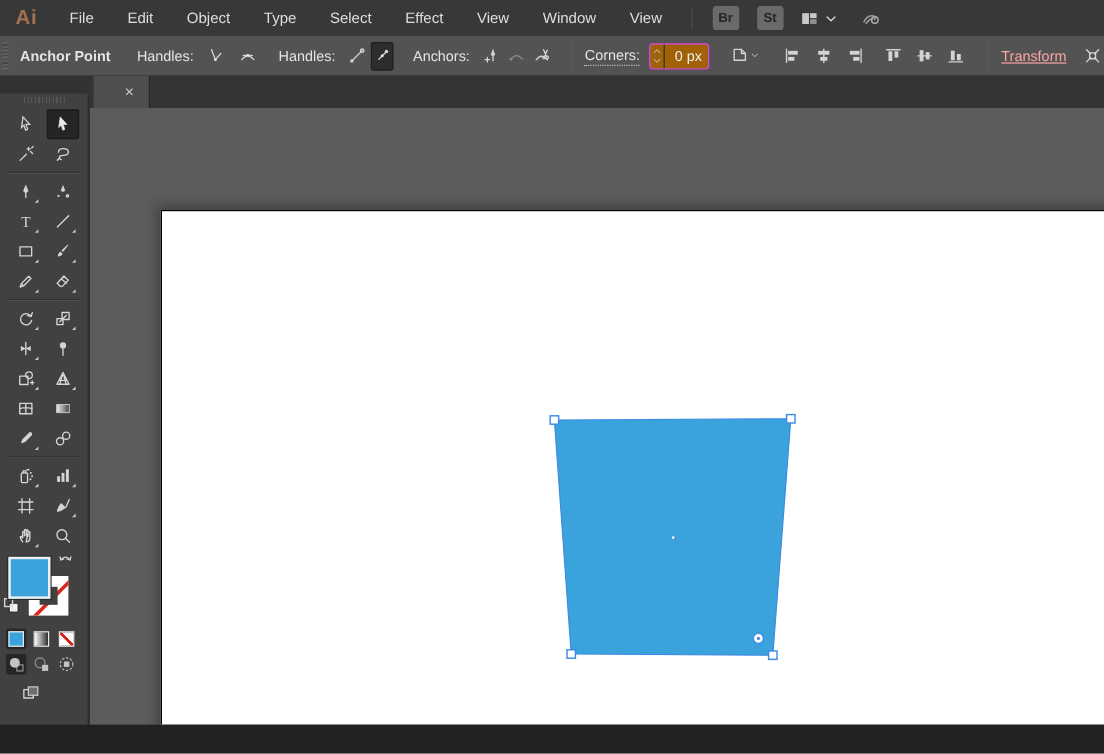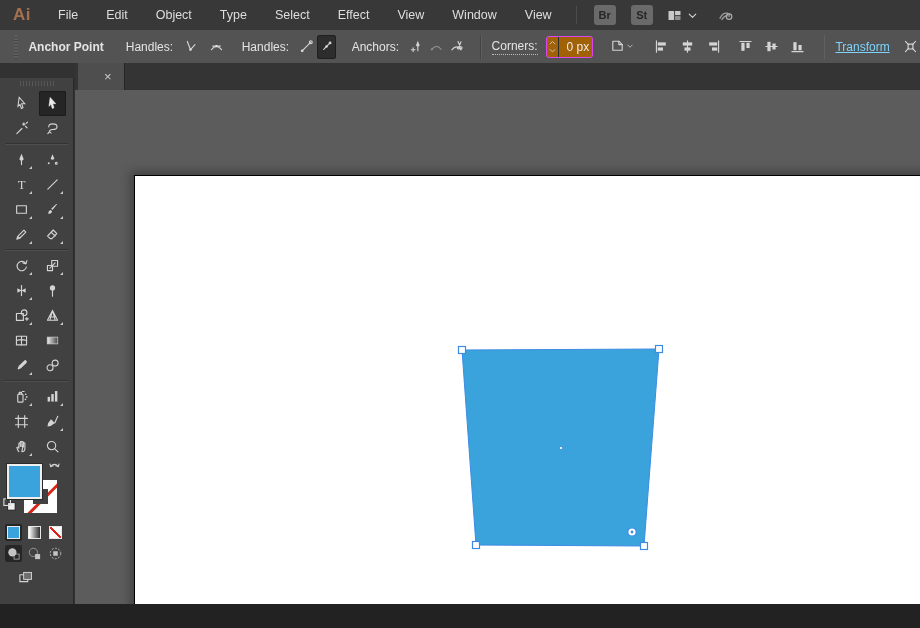--- a/index.html
+++ b/index.html
@@ -10,38 +10,38 @@
            display:flex;align-items:center;color:#dedede;font-size:12.5px;}
   .ai-logo{width:44px;text-align:center;color:#a5704f;font-weight:bold;font-size:17px;letter-spacing:.5px;}
   .menu-item{padding:0 14px;line-height:30px;cursor:default;}
   .mb-sep{width:1px;height:18px;background:#4c4c4c;margin:0 4px 0 10px;}
   .mb-btn{width:22px;height:20px;margin-left:13px;background:#6a6a6a;border:none;border-radius:3px;
           color:#262626;font-size:11px;font-weight:bold;font-family:"Liberation Sans",sans-serif;padding:0;}
   .icon-plain{display:inline-flex;align-items:center;justify-content:center;margin-left:14px;}
   .icon-plain.sm{margin-left:3px;}
   
   .controlbar{position:absolute;left:0;top:30px;right:0;height:33px;background:#535353;
-              border-bottom:1px solid #2a2a2a;display:flex;align-items:center;color:#e4e4e4;font-size:12px;padding-left:12px;}
+              border-bottom:1px solid #2a2a2a;display:flex;align-items:center;color:#e4e4e4;font-size:12px;}
   .rib{width:6px;height:24px;margin-left:2px;
        background:repeating-linear-gradient(0deg,#474747 0 1px,#5d5d5d 1px 3px);}
   .cb-label{margin-left:16px;white-space:nowrap;}
   .cb-label.bold{font-weight:bold;margin-left:10px;}
   .cb-label.dotted{border-bottom:1px dotted #bdbdbd;padding-bottom:1px;cursor:pointer;}
   .icon-btn{width:24px;height:24px;margin-left:2px;background:transparent;border:1px solid transparent;
             display:inline-flex;align-items:center;justify-content:center;padding:0;border-radius:2px;}
   .icon-btn.sel{background:#2d2d2d;border-color:#1f1f1f;}
   .icon-btn.first{margin-left:8px;}
   .cb-sep{width:1px;height:24px;background:#434343;border-right:1px solid #606060;margin:0 10px 0 14px;}
   .value-field{display:flex;align-items:center;height:20px;margin-left:8px;background:#a16207;
                border:1px solid #d946ef;border-radius:3px;overflow:hidden;}
   .stepper{display:flex;flex-direction:column;align-items:center;justify-content:center;width:14px;height:100%;
            border-right:1px solid #2e2e2e;}
   .stepper span{display:flex;height:8px;align-items:center;}
   .value{padding:0 8px;font-size:12px;color:#ececec;min-width:30px;}
-  .link{background:none;border:none;color:#7dd3fc;font-size:12px;text-decoration:underline;
+  .link{background:none;border:none;color:#fca5a5;font-size:12px;text-decoration:underline;
         margin-left:14px;font-family:"Liberation Sans",sans-serif;padding:0;}
   .align-group{display:flex;margin-left:12px;}
   .wide{width:34px;}
   
   .tabbar{position:absolute;left:75px;top:63px;right:0;height:27px;background:#343434;}
   .tab{position:absolute;left:3px;top:0;height:27px;background:#4e4e4e;display:flex;align-items:center;
        padding:0 12px;color:#e8e8e8;font-size:12px;border-right:1px solid #262626;}
   .tab-close{margin-left:14px;color:#cccccc;font-size:13px;cursor:pointer;}
   
   .toolbar{position:absolute;left:0;top:63px;width:75px;bottom:0;background:#323232;}

